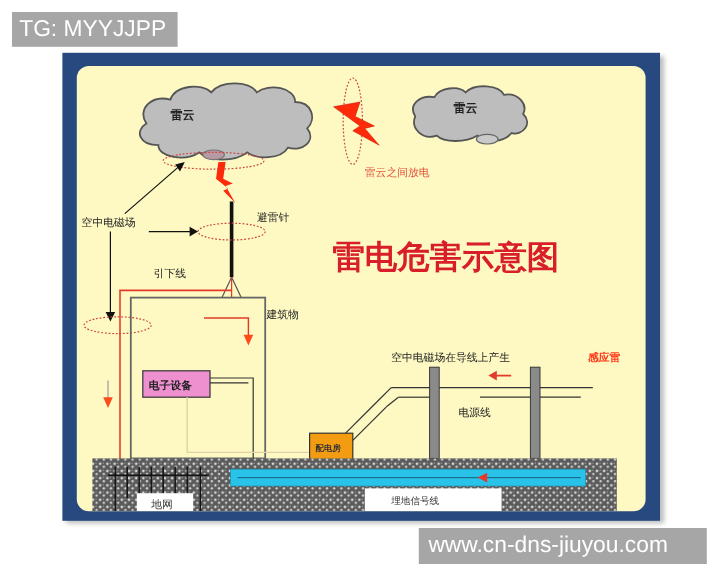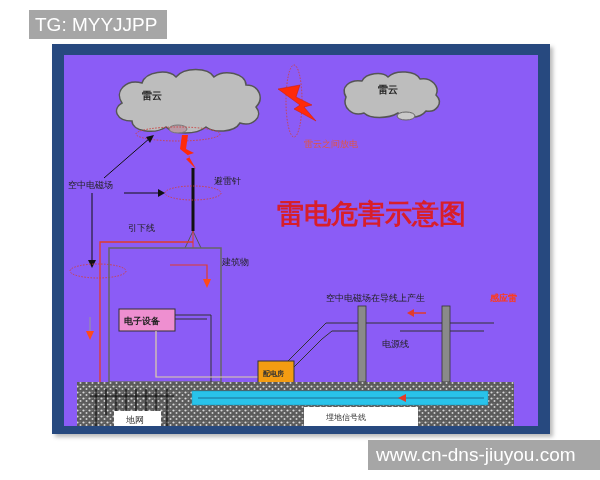--- a/index.html
+++ b/index.html
@@ -1,21 +1,21 @@
 <!DOCTYPE html>
 <html><head>
 <meta charset="utf-8">
 <style>
   html,body{margin:0;padding:0;background:#ffffff;}
   body{width:600px;height:480px;position:relative;overflow:hidden;font-family:"DejaVu Sans",sans-serif;}
-  .wm{position:absolute;background:#a6a6a6;color:#ffffff;font-family:"Liberation Sans",sans-serif;margin-left:19px;}
+  .wm{position:absolute;background:#a6a6a6;color:#ffffff;font-family:"Liberation Sans",sans-serif;}
   #wm-top{left:10px;top:10px;width:138px;height:29px;font-size:19px;line-height:29px;padding-left:6px;box-sizing:border-box;}
   #wm-bottom{left:349px;top:440px;width:240px;height:30px;font-size:19px;line-height:30px;padding-left:8px;box-sizing:border-box;}
   #frame{position:absolute;left:52px;top:44px;width:498px;height:390px;background:#27497f;box-shadow:3px 3px 4px #bbbbbb;}
-  #canvas{position:absolute;left:12px;top:11px;width:474px;height:371px;background:#8b5cf6;overflow:hidden;}
+  #canvas{position:absolute;left:12px;top:11px;width:474px;height:371px;background:#fef9c3;overflow:hidden;border-radius:10px;}
   svg text{font-family:"DejaVu Sans",sans-serif;}
 </style>
 </head>
 <body>
 
 <div id="wm-top" class="wm">TG: MYYJJPP</div>
 
 <div id="frame">
   <div id="canvas">
     <svg width="474" height="371" viewBox="0 0 474 371" xmlns="http://www.w3.org/2000/svg">

